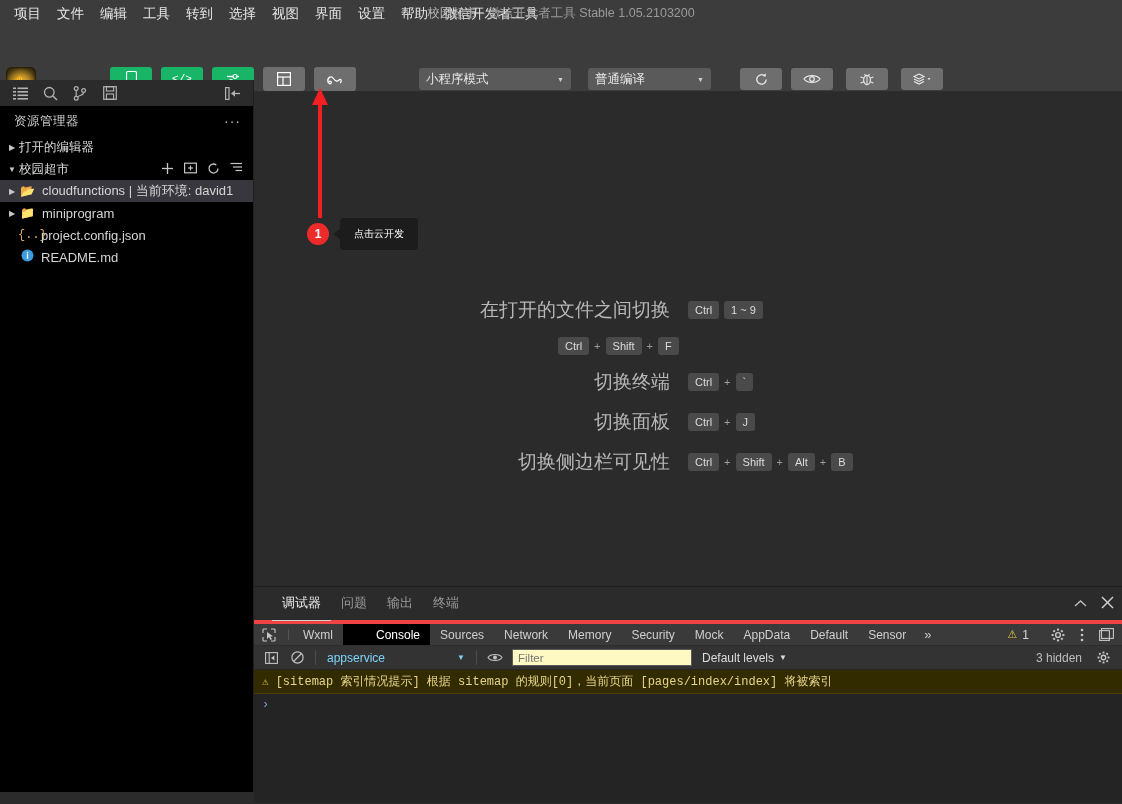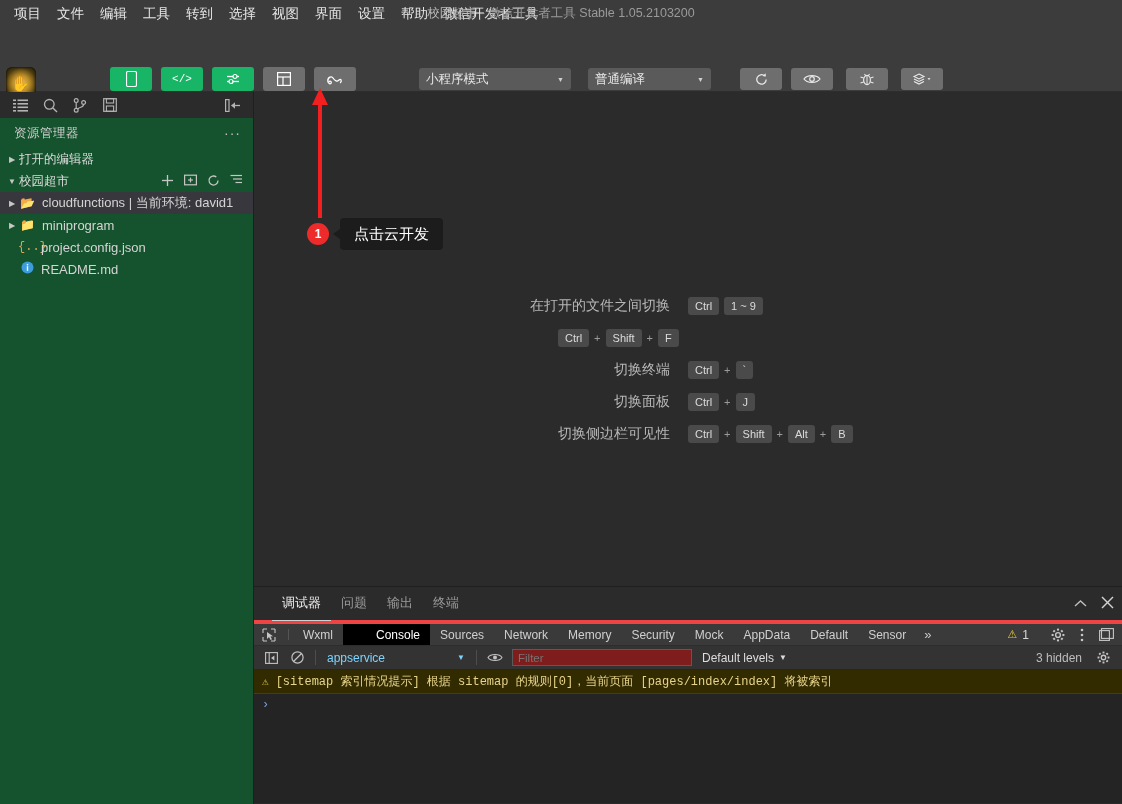--- a/index.html
+++ b/index.html
@@ -69,22 +69,22 @@
   .icon-btn-group { position: absolute; left: 740px; top: 41px; display: flex; gap: 9px; }
   .icon-btn { display: flex; flex-direction: column; align-items: center; cursor: default; }
   .icon-btn .box {
     width: 42px; height: 22px; border-radius: 3px; background: #6e6e6e;
     display: flex; align-items: center; justify-content: center; color: #e9e9e9;
   }
   .icon-btn .lbl { margin-top: 6px; font-size: 12.5px; color: #d8d8d8; white-space: nowrap; }
 
   
   .sidebar {
-    position: absolute; top: 92px; left: 0; width: 254px; height: 712px;
-    background: #14532d; border-right: 1px solid #1f1f1f;
+    position: absolute; top: 80px; left: 0; width: 254px; height: 712px;
+    background: #000000; border-right: 1px solid #1f1f1f;
   }
   .side-iconrow {
     height: 26px; display: flex; align-items: center; gap: 2px;
     padding: 0 6px; background: #2b2b2b;
   }
   .side-ico {
     width: 28px; height: 22px; display: flex; align-items: center; justify-content: center;
     color: #b3b3b3; cursor: default;
   }
   .side-ico.right { margin-left: auto; }
@@ -120,40 +120,40 @@
     position: absolute; top: 92px; left: 254px; width: 868px; height: 494px;
     background: #2b2b2b;
   }
   .shortcuts {
     position: absolute; top: 205px; left: 0; width: 868px;
     display: flex; flex-direction: column; gap: 14px;
   }
   .sc-row { display: flex; align-items: center; justify-content: center; }
   .sc-label {
     width: 260px; text-align: right; padding-right: 18px;
-    font-size: 14px; color: #b7b7b7; white-space: nowrap;
+    font-size: 19px; color: #b7b7b7; white-space: nowrap;
   }
   .sc-keys { width: 260px; display: flex; align-items: center; gap: 5px; }
   .key {
     background: #4a4a4a; border-radius: 3px; padding: 2px 7px;
     font-size: 11px; color: #dcdcdc; line-height: 14px; min-width: 16px; text-align: center;
   }
   .plus { font-size: 11px; color: #9b9b9b; }
 
   
   .anno-arrow { position: absolute; left: 311px; top: 88px; width: 18px; height: 130px; pointer-events: none; }
   .anno-badge {
     position: absolute; left: 307px; top: 223px; width: 22px; height: 22px; border-radius: 50%;
     background: #ee2b2b; color: #fff; font-size: 12px; font-weight: bold;
     display: flex; align-items: center; justify-content: center;
   }
   .anno-bubble {
     position: absolute; left: 340px; top: 218px; height: 32px;
     background: #1c1c1c; border-radius: 4px; padding: 0 14px;
-    display: flex; align-items: center; color: #ffffff; font-size: 15px; white-space: nowrap;
+    display: flex; align-items: center; color: #ffffff; font-size: 10px; white-space: nowrap;
   }
   .anno-bubble:before {
     content: ""; position: absolute; left: -7px; top: 11px;
     border-top: 5px solid transparent; border-bottom: 5px solid transparent;
     border-right: 7px solid #1c1c1c;
   }
 
   
   .panel {
     position: absolute; left: 254px; top: 586px; width: 868px; height: 218px;
@@ -195,21 +195,21 @@
     height: 24px; background: #333333; display: flex; align-items: center;
     border-bottom: 1px solid #262626; font-size: 12px; padding-left: 4px;
   }
   .ct-ico { width: 26px; display:flex; align-items:center; justify-content:center; color:#c2c2c2; cursor:default; }
   .ct-vsep { width:1px; height:15px; background:#4d4d4d; margin:0 5px; }
   .ct-select {
     width: 150px; display: flex; align-items: center; justify-content: space-between;
     color: #7dd3fc; padding: 0 6px; cursor: default;
   }
   .ct-filter {
-    width: 180px; height: 17px; background: #7f1d1d; border: 1px solid #5a5a5a;
+    width: 180px; height: 17px; background: #fef9c3; border: 1px solid #5a5a5a;
     color: #8d8d8d; font-size: 11.5px; padding: 0 5px; line-height: 15px;
     margin-left: 4px; outline: none;
   }
   .ct-levels { color:#dcdcdc; margin-left: 10px; display:flex; align-items:center; gap:5px; cursor: default; }
   .ct-right { margin-left: auto; display: flex; align-items: center; gap: 8px; padding-right: 6px; }
   .ct-hidden { color: #bdbdbd; font-size: 12px; }
 
   .console-body { background: #242424; height: 133px; position: relative; }
   .console-warn {
     background: #332b00; border-bottom: 1px solid #4a3e00;

